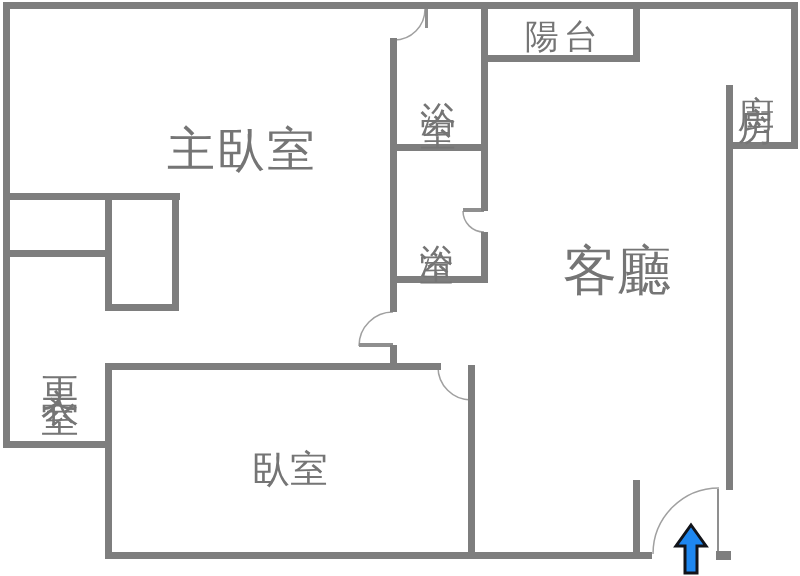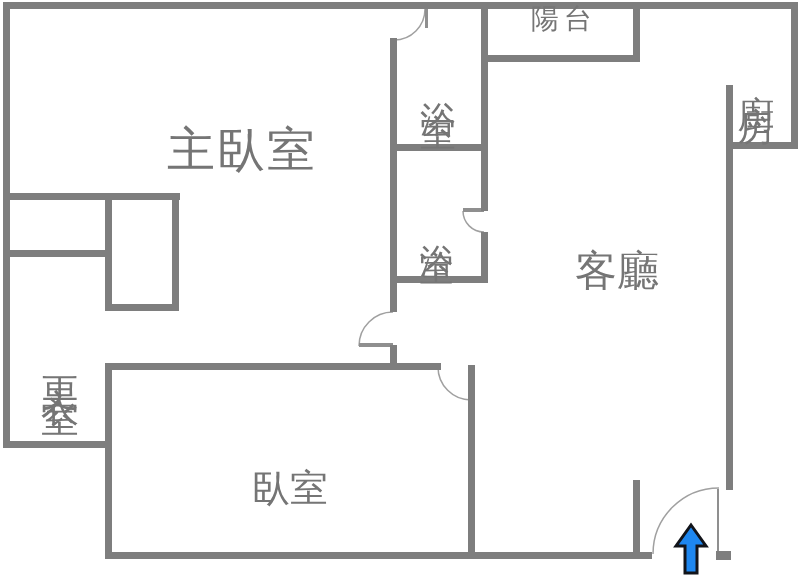--- a/index.html
+++ b/index.html
@@ -77,18 +77,18 @@
     <div class="wall" style="left: 716px; top: 551px; width: 15px; height: 9px; background: rgb(126, 126, 126);"></div>
     <div class="wall" style="left: 3px; top: 193px; width: 177px; height: 7px; background: rgb(126, 126, 126);"></div>
     <div class="wall" style="left: 105px; top: 193px; width: 7px; height: 118px; background: rgb(126, 126, 126);"></div>
     <div class="wall" style="left: 172px; top: 193px; width: 7px; height: 118px; background: rgb(126, 126, 126);"></div>
     <div class="wall" style="left: 3px; top: 250px; width: 109px; height: 7px; background: rgb(126, 126, 126);"></div>
     <div class="wall" style="left: 105px; top: 304px; width: 74px; height: 7px; background: rgb(126, 126, 126);"></div>
     <div class="wall" style="left: 3px; top: 441px; width: 109px; height: 7px; background: rgb(126, 126, 126);"></div>
     <div class="room-label" style="left: 242px; top: 149px; font-size: 48px; letter-spacing: 2px; color: rgb(117, 117, 117);">主臥室</div>
     <div class="room-label vertical" style="left: 438px; top: 84px; font-size: 36px; letter-spacing: 11px; color: rgb(117, 117, 117);">浴室</div>
     <div class="room-label vertical" style="left: 437px; top: 223px; font-size: 34px; letter-spacing: 6px; color: rgb(117, 117, 117);">浴室</div>
-    <div class="room-label" style="left: 564px; top: 19px; font-size: 28px; letter-spacing: 5px; color: rgb(117, 117, 117);">陽台</div>
+    <div class="room-label" style="left: 564px; top: 36px; font-size: 34px; letter-spacing: 5px; color: rgb(117, 117, 117);">陽台</div>
     <div class="room-label vertical" style="left: 756px; top: 77px; font-size: 37px; letter-spacing: 12px; color: rgb(117, 117, 117);">廚房</div>
-    <div class="room-label" style="left: 617px; top: 271px; font-size: 42px; letter-spacing: 0px; color: rgb(117, 117, 117);">客廳</div>
+    <div class="room-label" style="left: 617px; top: 271px; font-size: 54px; letter-spacing: 0px; color: rgb(117, 117, 117);">客廳</div>
     <div class="room-label vertical" style="left: 60px; top: 362px; font-size: 38px; letter-spacing: 10px; color: rgb(117, 117, 117);">更衣室</div>
-    <div class="room-label" style="left: 290px; top: 469px; font-size: 38px; letter-spacing: 0px; color: rgb(117, 117, 117); margin-top: 19px;">臥室</div>
+    <div class="room-label" style="left: 290px; top: 469px; font-size: 38px; letter-spacing: 0px; color: rgb(117, 117, 117);">臥室</div>
   </div>
 
 </body></html>

